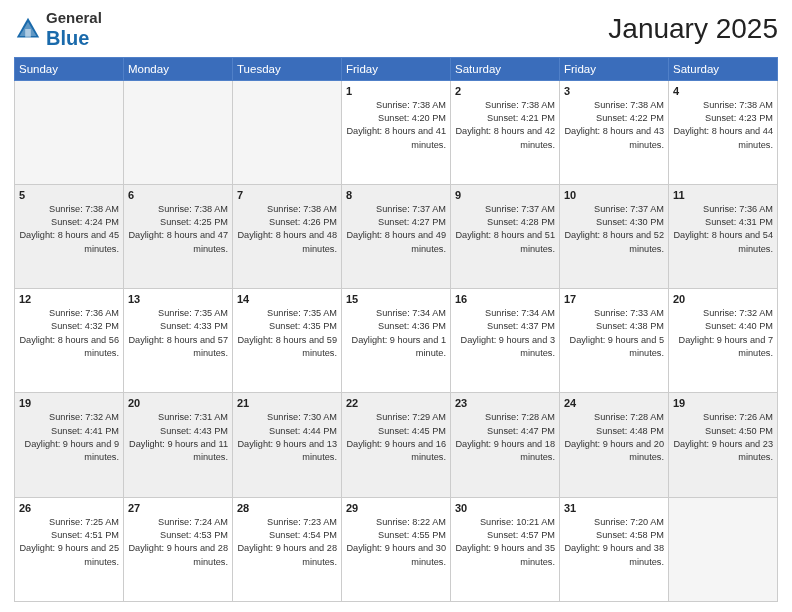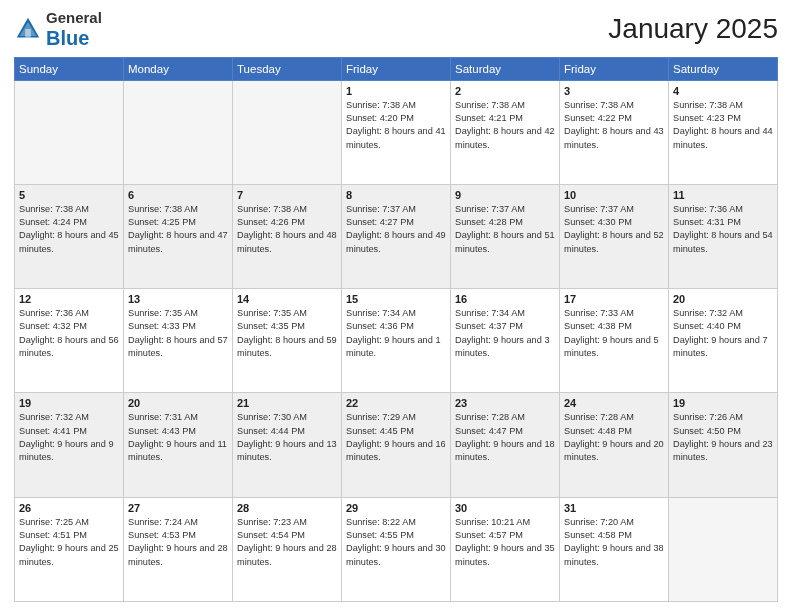--- a/index.html
+++ b/index.html
@@ -91,20 +91,21 @@
       font-size: 11px;
       font-weight: bold;
       color: #222;
       margin-bottom: 2px;
       display: block;
     }
     .day-text {
       font-size: 9.2px;
       line-height: 1.45;
       color: #333;
+      text-align: right;
     }
     .row-shaded td {
       background: #efefef;
     }
   </style>
 </head>
 <body>
 
 <div class="page">
   <div class="header">

